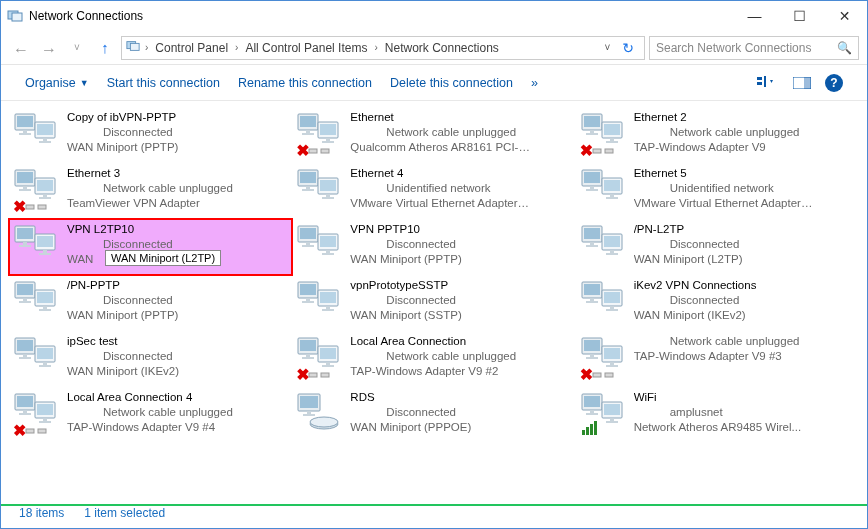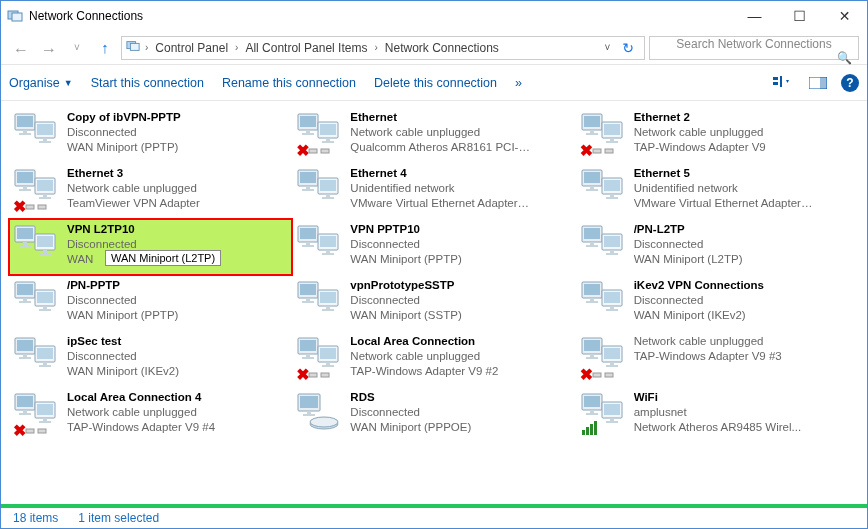--- a/index.html
+++ b/index.html
@@ -15,53 +15,53 @@
 
 .navbar { height: 34px; display: flex; align-items: center; padding: 0 8px; gap: 4px; border-bottom: 1px solid #e5e5e5; }
 .nav-arrow { width: 24px; height: 24px; display: flex; align-items: center; justify-content: center; color: #999; font-size: 16px; }
 .nav-up { width: 24px; height: 24px; display: flex; align-items: center; justify-content: center; color: #1a73e8; font-size: 15px; }
 .addr-bar { flex: 1; height: 24px; border: 1px solid #ccc; display: flex; align-items: center; padding: 0 4px; gap: 2px; font-size: 12px; }
 .addr-bar .crumb { color: #404040; padding: 0 2px; white-space: nowrap; }
 .addr-bar .sep { color: #666; font-size: 10px; padding: 0 3px; }
 .addr-bar .spacer { flex: 1; }
 .addr-drop { color: #555; font-size: 10px; padding: 0 4px; }
 .addr-refresh { color: #1a73e8; padding: 0 6px; font-size: 14px; }
-.search-box { width: 210px; height: 24px; border: 1px solid #ccc; display: flex; align-items: center; padding: 0 6px; font-size: 12px; color: #888; flex-direction: column; }
+.search-box { width: 210px; height: 24px; border: 1px solid #ccc; display: flex; align-items: center; padding: 0 6px; font-size: 12px; color: #888; }
 .search-box .si { margin-left: auto; color: #555; }
 
 
-.toolbar { height: 36px; display: flex; align-items: center; padding: 0 8px; gap: 18px; border-bottom: 1px solid #e8e8e8; }
+.toolbar { height: 36px; display: flex; align-items: center; padding: 0 24px; gap: 18px; border-bottom: 1px solid #e8e8e8; }
 .toolbar .tool { color: #0958a8; font-size: 12.5px; display: flex; align-items: center; gap: 4px; }
 .toolbar .tool .caret { font-size: 9px; }
 .toolbar .right-tools { margin-left: auto; display: flex; align-items: center; gap: 10px; }
 .icon-btn { width: 26px; height: 24px; display: flex; align-items: center; justify-content: center; color: #0958a8; }
 .help-icon { width: 18px; height: 18px; border-radius: 50%; background: #0958a8; color: #fff; font-size: 12px; font-weight: bold; display: flex; align-items: center; justify-content: center; }
 
 
 .content { padding: 6px 8px; display: grid; grid-template-columns: repeat(3, 1fr); grid-auto-rows: 56px; gap: 0px 0px; height: 410px; overflow: hidden; }
 .item { display: flex; align-items: flex-start; gap: 6px; padding: 3px 4px; position: relative; }
 .item .icon-col { width: 48px; height: 48px; position: relative; flex-shrink: 0; }
 .item .info { font-size: 11.5px; line-height: 15px; overflow: hidden; }
-.item .info .name { color: #000; white-space: nowrap; overflow: hidden; text-overflow: ellipsis; max-width: 180px; font-weight: bold; }
-.item .info .status { color: #666; white-space: nowrap; overflow: hidden; text-overflow: ellipsis; max-width: 180px; }
+.item .info .name { color: #000; white-space: nowrap; overflow: hidden; text-overflow: ellipsis; max-width: 180px; }
+.item .info .status { color: #666; white-space: nowrap; overflow: hidden; text-overflow: ellipsis; max-width: 180px; margin-left: 36px; }
 .item .info .adapter { color: #666; white-space: nowrap; overflow: hidden; text-overflow: ellipsis; max-width: 180px; }
 
-.item.selected { background: #bef264; outline: 2px solid #ff0000; outline-offset: -1px; }
+.item.selected { background: #f0abfc; outline: 2px solid #ff0000; outline-offset: -1px; }
 
 
 .net-icon { width: 44px; height: 40px; }
 .overlay-x { position: absolute; left: 0px; bottom: -2px; font-size: 16px; color: #d00; font-weight: bold; }
 .overlay-cable { position: absolute; left: 12px; bottom: -1px; font-size: 14px; }
 .overlay-wifi { position: absolute; left: 1px; bottom: -2px; }
 
 
 .tooltip { position: absolute; background: #fff; border: 1px solid #888; padding: 1px 5px; font-size: 11px; color: #000; z-index: 10; white-space: nowrap; }
 
 
-.statusbar { position: absolute; bottom: 0; left: 0; right: 0; height: 24px; border-top: 4px solid #22c55e; display: flex; align-items: center; padding: 0 12px; gap: 20px; font-size: 12px; color: #1a6ec0; }
+.statusbar { position: absolute; bottom: 0; left: 0; right: 0; height: 24px; border-top: 2px solid #22c55e; display: flex; align-items: flex-start; padding: 0 18px; gap: 20px; font-size: 12px; color: #1a6ec0; }
 </style>
 </head>
 <body>
 
 <div class="titlebar">
   <span class="app-icon">
     <svg viewBox="0 0 16 16">
         <rect x="1" y="3" width="10" height="8" fill="#b8d8f0" stroke="#5a8cb8"></rect>
         <rect x="5" y="5" width="10" height="8" fill="#e8f2fa" stroke="#5a8cb8"></rect>
       </svg>

